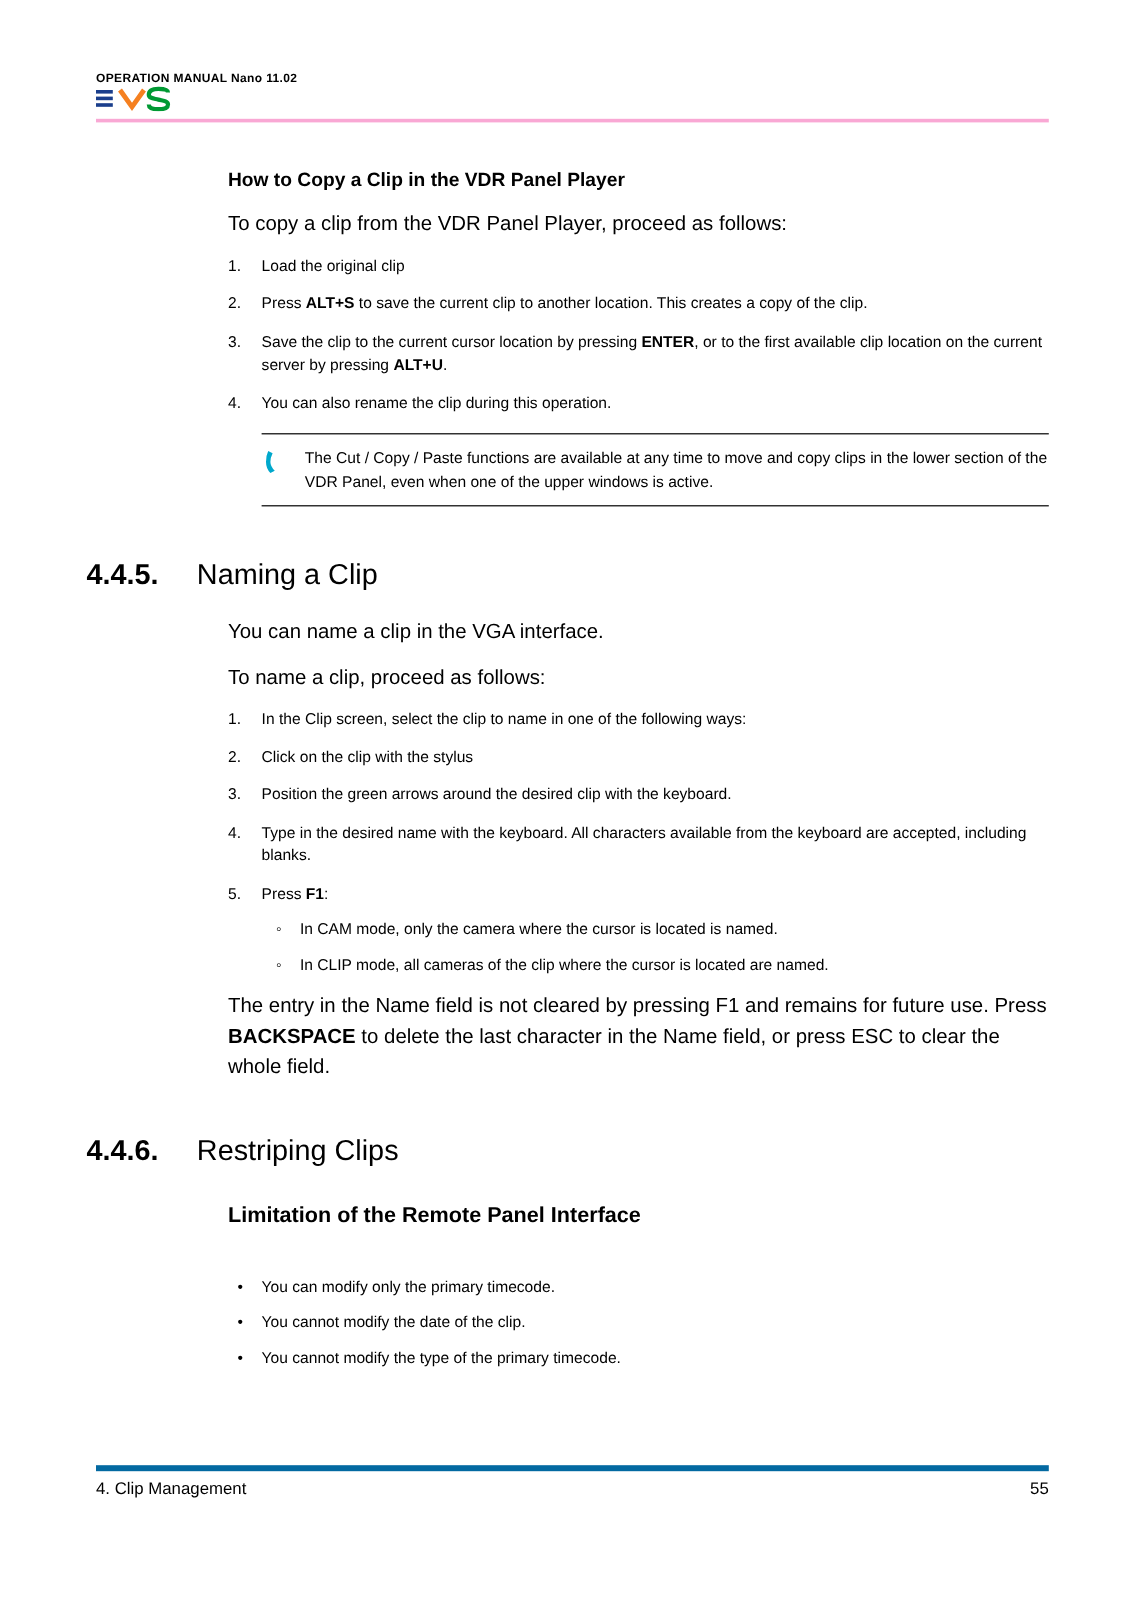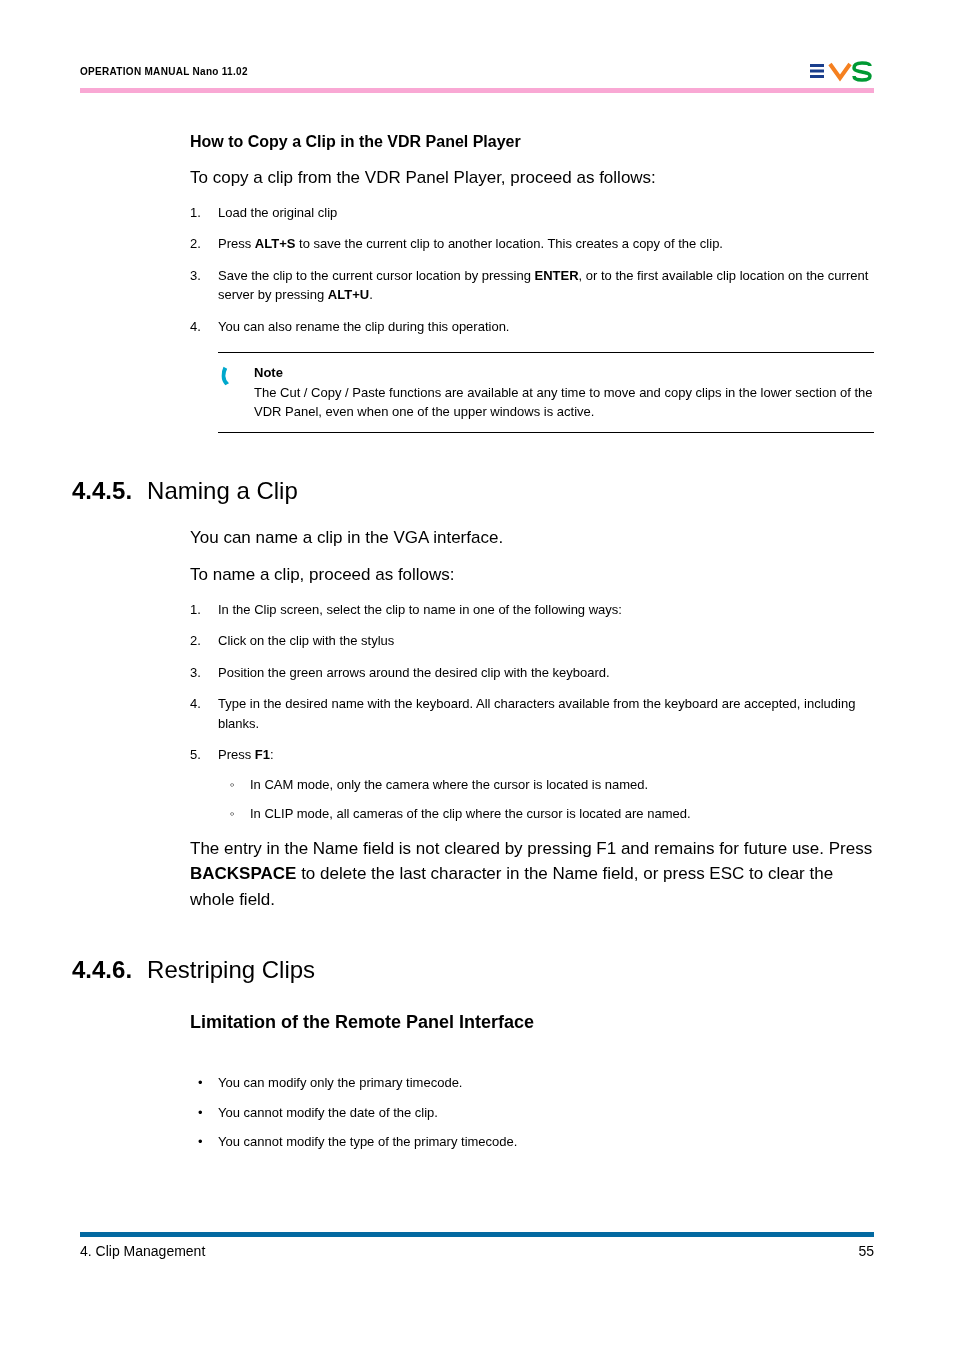--- a/index.html
+++ b/index.html
@@ -11,24 +11,25 @@
       font-family: Arial, Helvetica, sans-serif;
       background: #ffffff;
       color: #000000;
       width: 954px;
       margin: 0 auto;
       padding: 60px 80px 40px 80px;
     }
     .header-row {
       display: flex;
       justify-content: space-between;
-      align-items: center;
-      border-bottom: 5px solid #f9a8d4;
+      align-items: flex-start;
+      border-bottom: 3px solid #f9a8d4;
       padding-bottom: 6px;
       margin-bottom: 40px;
+      flex-direction: column;
     }
     .header-title {
       font-size: 10px;
       font-weight: bold;
       letter-spacing: 0.3px;
     }
     .logo {
       display: flex;
       align-items: center;
       gap: 2px;
@@ -41,21 +42,21 @@
       margin-left: 110px;
     }
     .h3 {
       font-size: 16px;
       font-weight: bold;
       margin-bottom: 14px;
     }
     .h2-row {
       display: flex;
       align-items: baseline;
-      gap: 15px;
+      gap: 32px;
       margin-top: 44px;
       margin-bottom: 20px;
       margin-left: -8px;
     }
     .h2-number {
       font-size: 24px;
       font-weight: bold;
     }
     .h2-title {
       font-size: 24px;
@@ -184,21 +185,20 @@
       <li>You can also rename the clip during this operation.</li>
     </ol>
 
     <div class="note-box">
       <span class="note-icon">
         <svg viewBox="0 0 24 24">
           <path d="M 6 2 Q 4 6 4 12 Q 4 18 8 22 L 12 20 Q 8 16 8 12 Q 8 8 10 4 Z" fill="#00a8cc"></path>
         </svg>
       </span>
       <div class="note-content">
-        <span class="note-label">Note</span>
         <span>The Cut / Copy / Paste functions are available at any time to move and copy clips in the lower section of the VDR Panel, even when one of the upper windows is active.</span>
       </div>
     </div>
   </div>
 
 </div>
 
 <div class="h2-row">
   <span class="h2-number">4.4.5.</span>
   <span class="h2-title">Naming a Clip</span>

